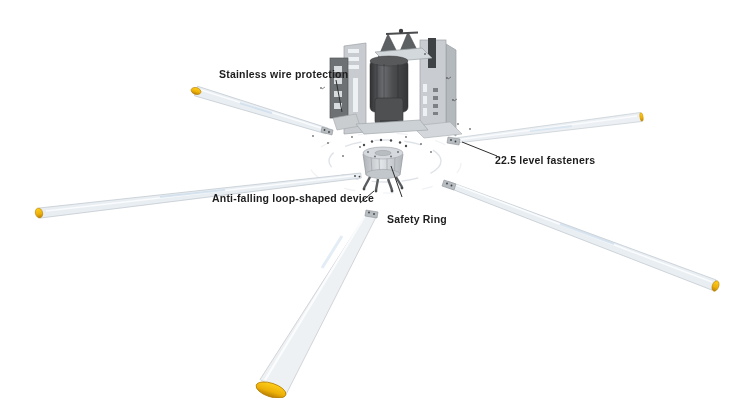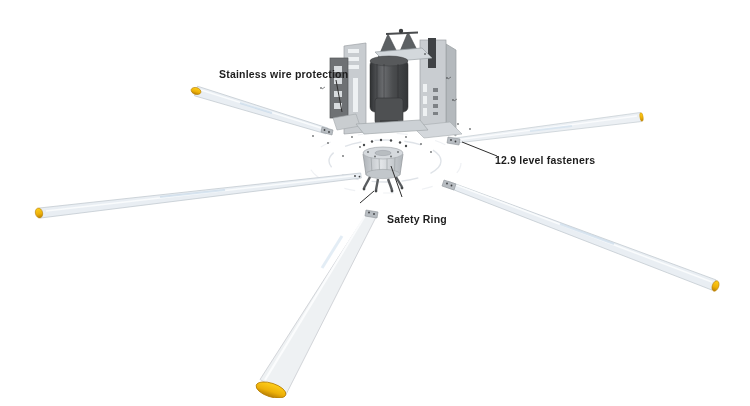--- a/index.html
+++ b/index.html
@@ -219,16 +219,17 @@
 
     <g stroke="#2e2e2e" stroke-width="1" fill="none">
       <line x1="336" y1="80" x2="342" y2="112"></line>
       <line x1="497" y1="156" x2="462" y2="142"></line>
       <line x1="360" y1="203" x2="374" y2="191"></line>
       <line x1="402" y1="197" x2="391" y2="166"></line>
     </g>
   </svg>
 
   <div class="label label-stainless">Stainless wire protection</div>
-  <div class="label label-fasteners">12.9 level fasteners</div>
+  <div class="label label-fasteners">22.5 level fasteners</div>
+  <div class="label label-antifall">Anti-falling loop-shaped device</div>
   <div class="label label-safety">Safety Ring</div>
 
 </div>
 
 </body></html>

